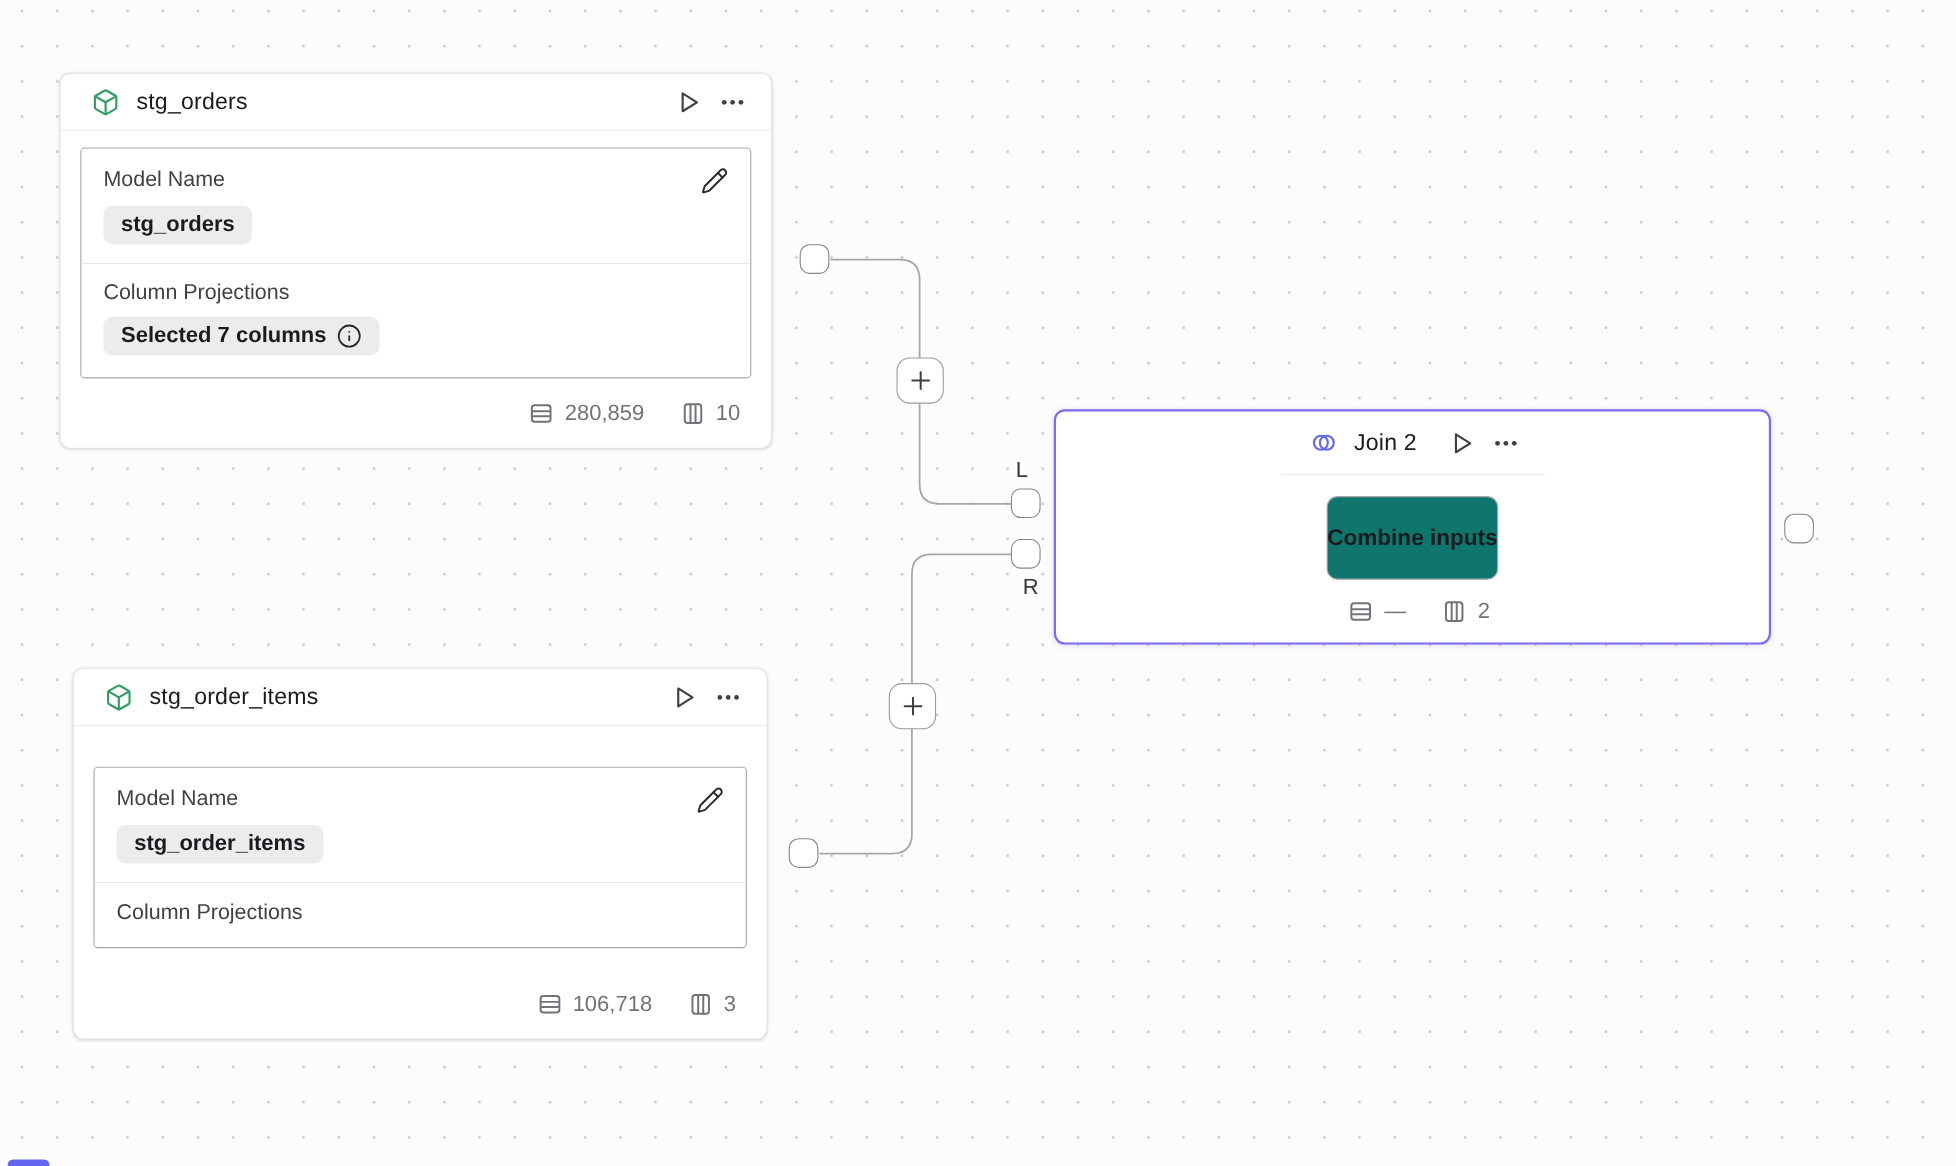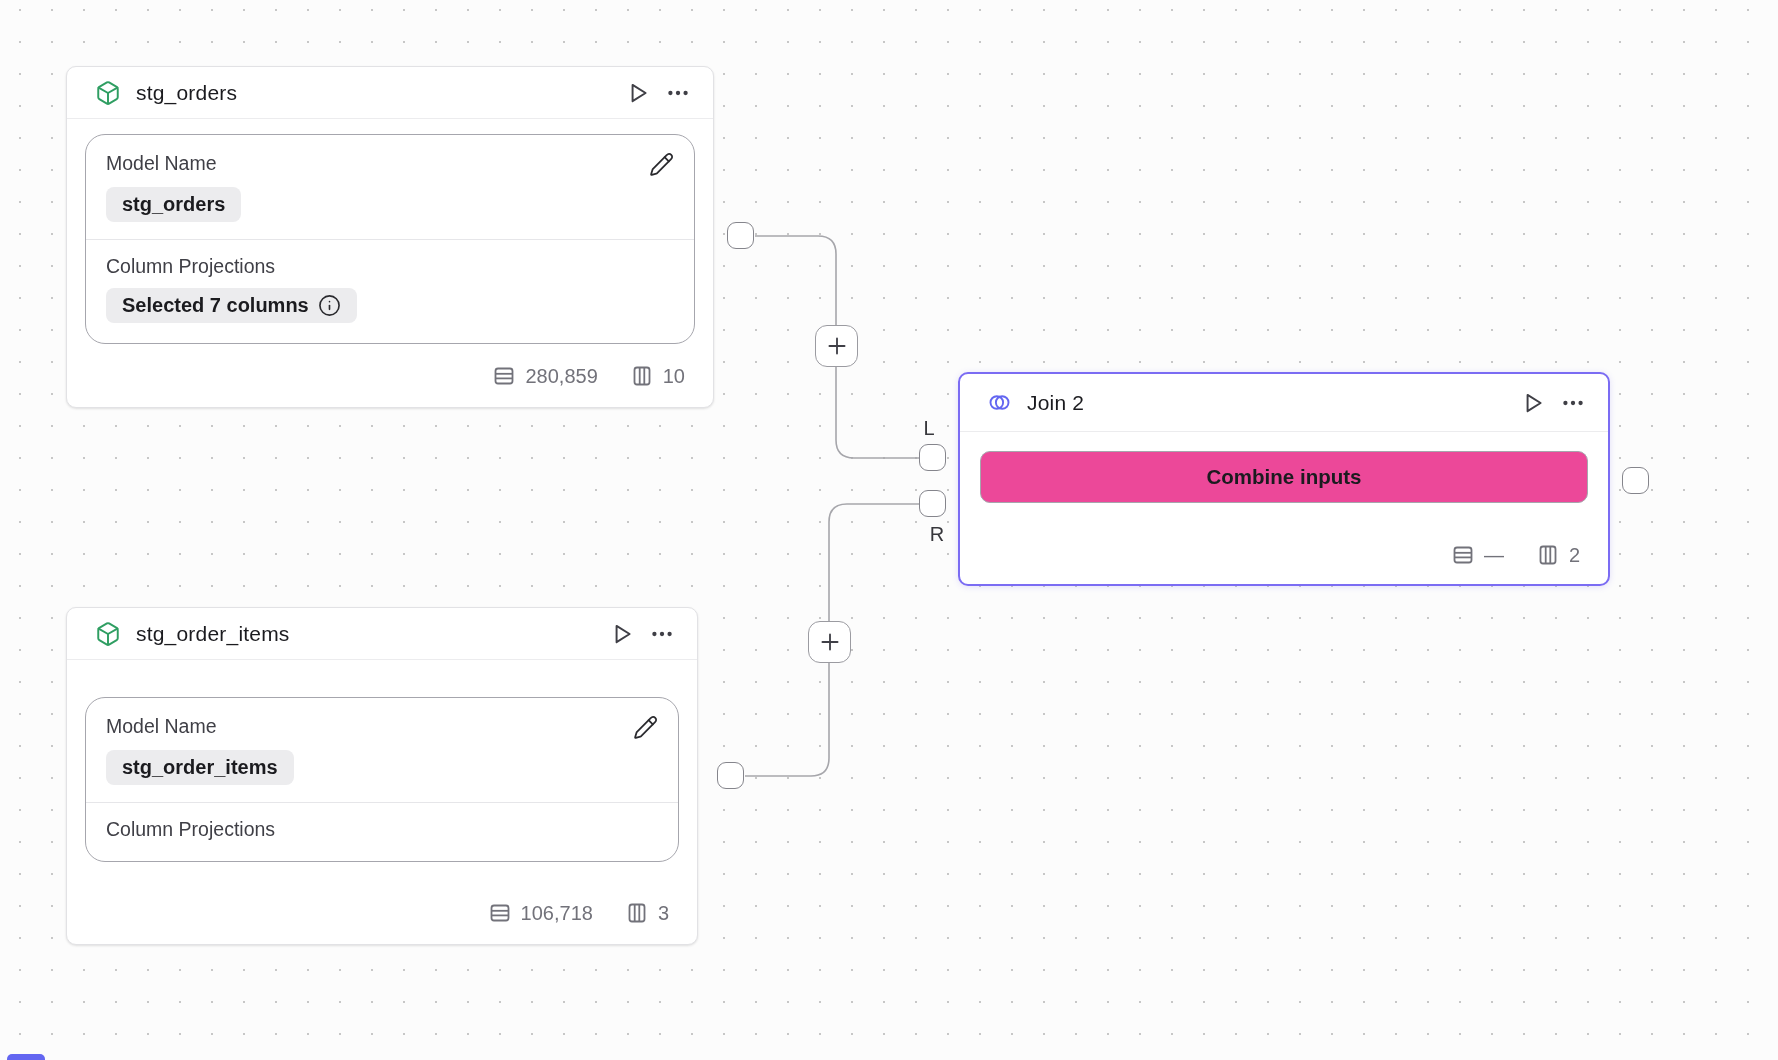--- a/index.html
+++ b/index.html
@@ -37,21 +37,21 @@
   .node-title { font-size: 21px; font-weight: 500; color: #1b1b1f; letter-spacing: .2px; }
   .spacer { flex: 1; }
   .icon-btn {
     background: none; border: none; cursor: pointer;
     display: flex; align-items: center; justify-content: center; padding: 0;
   }
   .hdr-icon { width: 27px; height: 27px; display: flex; align-items: center; }
 
   .node-body { display: flex; flex-direction: column; flex: 1; padding: 15px 18px 0 18px; }
   .inner-card {
-    border: 1px solid #a6a6ad; border-radius: 20px;
+    border: 1px solid #a6a6ad; border-radius: 4px;
     padding: 17px 20px 20px 20px; background: #ffffff;
   }
   .card-head { display: flex; align-items: flex-start; justify-content: space-between; }
   .field-label { font-size: 19.5px; color: #3f3f46; }
   .badge {
     display: inline-flex; align-items: center; gap: 9px;
     background: #ececee; border-radius: 8px;
     padding: 6px 16px; margin-top: 10px;
     font-size: 20px; font-weight: 700; color: #1b1b1f;
     width: max-content;
@@ -62,22 +62,22 @@
     margin-top: auto; display: flex; align-items: center; justify-content: flex-end;
     gap: 10px; padding: 0 10px 0 0; height: 62px; flex: 0 0 62px;
     color: #72727a; font-size: 20px;
   }
   .node.selected .node-footer { height: 58px; flex: 0 0 58px; padding-right: 10px; }
   .stat-pair { display: flex; align-items: center; gap: 9px; }
   .stat-gap { width: 12px; }
 
   .join-body { padding: 19px 20px 0 20px; display: flex; flex-direction: column; flex: 1; }
   .combine-btn {
-    width: 100%; height: 52px;
-    background: #ec4899; border: 1px solid #a6a6ad; border-radius: 10px;
+    width: 100%; height: 76px;
+    background: #0f766e; border: 1px solid #a6a6ad; border-radius: 10px;
     font-family: inherit; font-size: 20.5px; font-weight: 600; color: #1b1b1f;
     cursor: pointer;
   }
 
   .port {
     position: absolute; width: 27px; height: 27px;
     background: #ffffff; border: 1.6px solid #85858c; border-radius: 9px;
   }
   .plus-btn {
     position: absolute; width: 43px; height: 42px;
@@ -98,21 +98,21 @@
 </head>
 <body>
 
 <div class="canvas">
 
   <svg class="edge-layer" width="1778" height="1060" viewBox="0 0 1778 1060">
     <path d="M 755 236 L 818 236 Q 836 236 836 254 L 836 440 Q 836 458 854 458 L 919 458"></path>
     <path d="M 745 776 L 811 776 Q 829 776 829 758 L 829 522 Q 829 504 847 504 L 919 504"></path>
   </svg>
 
-  <div class="node" style="left:66px; top:66px; width:648px; height:342px;">
+  <div class="node" style="left:54px; top:66px; width:648px; height:342px;">
     <div class="node-header">
       <span class="hdr-icon">
         <svg width="26" height="26" viewBox="0 0 24 24" fill="none" stroke="#2f9e62" stroke-width="1.8" stroke-linecap="round" stroke-linejoin="round">
           <path d="M21 8a2 2 0 0 0-1-1.73l-7-4a2 2 0 0 0-2 0l-7 4A2 2 0 0 0 3 8v8a2 2 0 0 0 1 1.73l7 4a2 2 0 0 0 2 0l7-4A2 2 0 0 0 21 16Z"></path>
           <path d="m3.3 7 8.7 5 8.7-5"></path>
             <path d="M12 22V12"></path>
         </svg>
       </span>
       <span class="node-title">stg_orders</span>
       <span class="spacer"></span>
@@ -232,21 +232,21 @@
               <rect x="4.5" y="3.5" width="15" height="17" rx="2.5"></rect>
               <path d="M9.7 3.5v17"></path>
               <path d="M14.3 3.5v17"></path>
             </svg>
           <span>3</span>
         </span>
       </div>
     </div>
   </div>
 
-  <div class="node selected" style="left:958px; top:372px; width:652px; height:214px;">
+  <div class="node selected" style="left:958px; top:372px; width:652px; height:214px;align-items:center;">
     <div class="node-header">
       <span class="hdr-icon">
         <svg width="27" height="27" viewBox="0 0 24 24" fill="none" stroke="#6366f1" stroke-width="1.7">
             <circle cx="9.6" cy="12" r="5.6"></circle>
             <circle cx="14.4" cy="12" r="5.6"></circle>
           </svg>
       </span>
       <span class="node-title">Join 2</span>
       <span class="spacer"></span>
       <button class="icon-btn">

